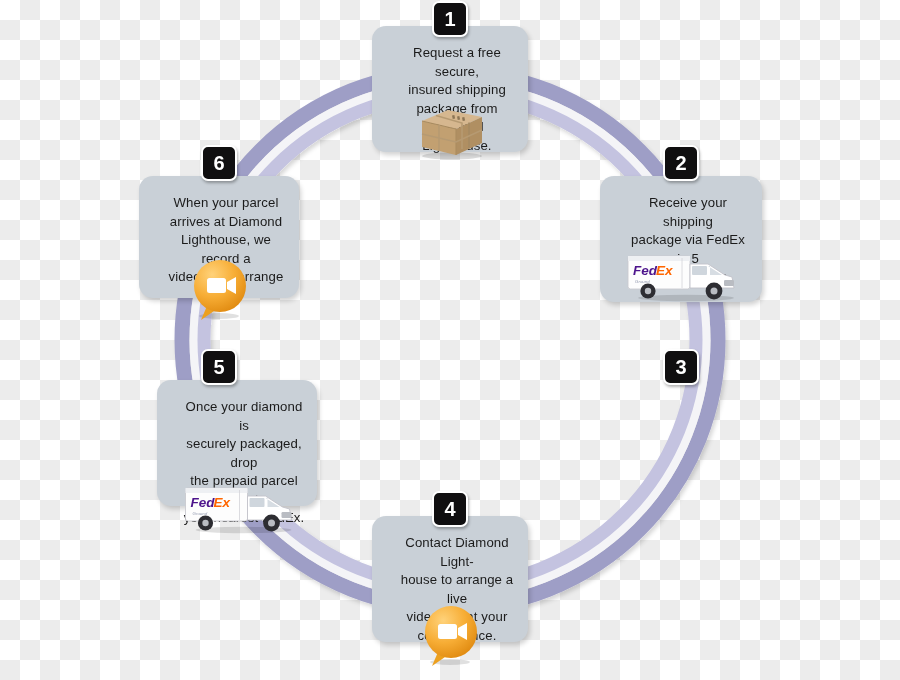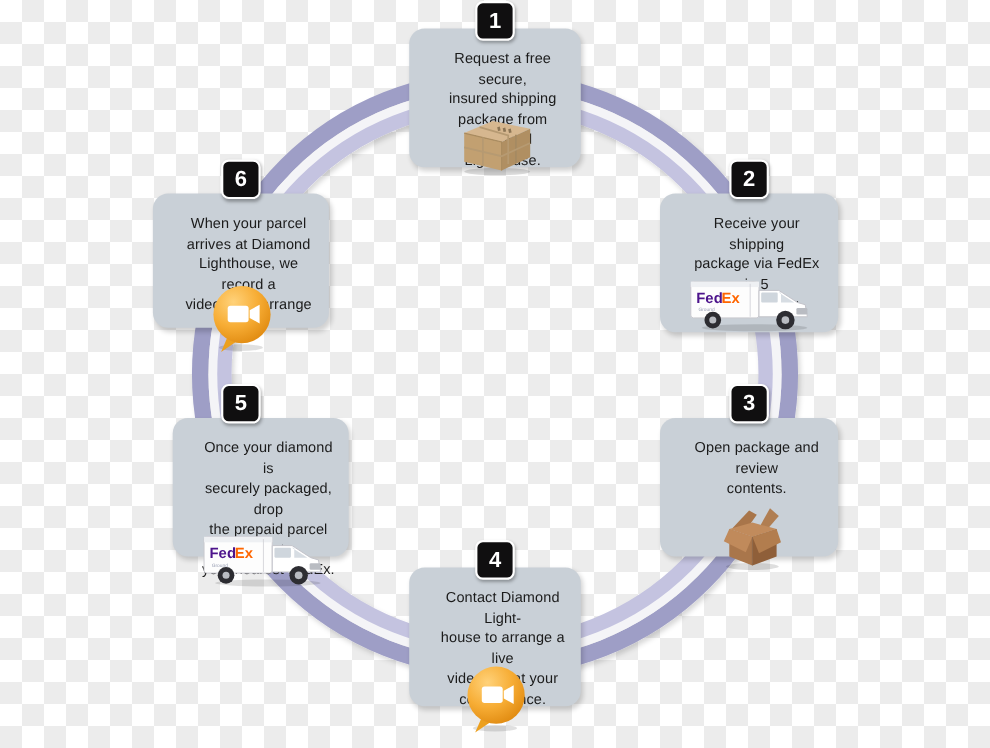--- a/index.html
+++ b/index.html
@@ -67,20 +67,21 @@
     font-weight: bold;
     line-height: 32px;
     text-align: center;
     box-shadow: 1px 2px 3px rgba(0,0,0,0.30);
   }
 
   
   .art {
     position: absolute;
     pointer-events: none;
+    font-style: italic;
   }
 </style>
 </head>
 <body>
 
 <div id="canvas">
 
   <svg id="ring-layer" viewBox="0 0 900 680" xmlns="http://www.w3.org/2000/svg">
     <defs>
       <filter id="ringshadow" x="-20%" y="-20%" width="140%" height="140%">
@@ -158,42 +159,20 @@
         <circle cx="90" cy="41" r="3.5" fill="#b9bcc2"></circle>
 
         <text x="9" y="25" font-family="Liberation Sans, sans-serif" font-size="13.5" font-weight="bold" fill="#4d148c">Fed</text>
         <text x="32" y="25" font-family="Liberation Sans, sans-serif" font-size="13.5" font-weight="bold" fill="#ff6600">Ex</text>
         <text x="11" y="33" font-family="Liberation Sans, sans-serif" font-size="4.4" fill="#9aa0b4">Ground</text>
       </svg>
     </div>
   </div>
   <div class="step-badge" style="left:663px; top:145px;">2</div>
 
-  <div class="step-card" style="left:600px; top:380px; width:162px; height:126px;">
-    <div class="step-text">Open package and review
-contents.</div>
-
-    <div class="art" style="left:48px; top:78px;">
-      <svg width="72" height="62" viewBox="0 0 72 62" xmlns="http://www.w3.org/2000/svg">
-        <ellipse cx="36" cy="57" rx="24" ry="3.2" fill="#000" opacity="0.13"></ellipse>
-
-        <polygon points="18,22 33,6 40,10 30,24" fill="#a8754a"></polygon>
-        <polygon points="42,22 52,4 60,11 48,25" fill="#b07e52"></polygon>
-
-        <polygon points="15,23 36,30 36,56 15,48" fill="#a9764b"></polygon>
-        <polygon points="36,30 58,23 58,48 36,56" fill="#8f5f39"></polygon>
-        <polygon points="15,23 36,17 58,23 36,30" fill="#c18b5c"></polygon>
-
-        <polygon points="15,23 36,30 30,44 10,34" fill="#c08a5b"></polygon>
-        <polygon points="36,30 58,23 62,35 42,45" fill="#b27d4e"></polygon>
-
-        <line x1="36" y1="30" x2="36" y2="56" stroke="#7d5230" stroke-width="0.8" opacity="0.6"></line>
-      </svg>
-    </div>
-  </div>
   <div class="step-badge" style="left:663px; top:349px;">3</div>
 
   <div class="step-card" style="left:372px; top:516px; width:156px; height:126px;">
     <div class="step-text">Contact Diamond Light-
 house to arrange a live
 video call at your
 convenience.</div>
 
     <div class="art" style="left:46px; top:88px;">
       <svg width="66" height="66" viewBox="0 0 66 66" xmlns="http://www.w3.org/2000/svg">

